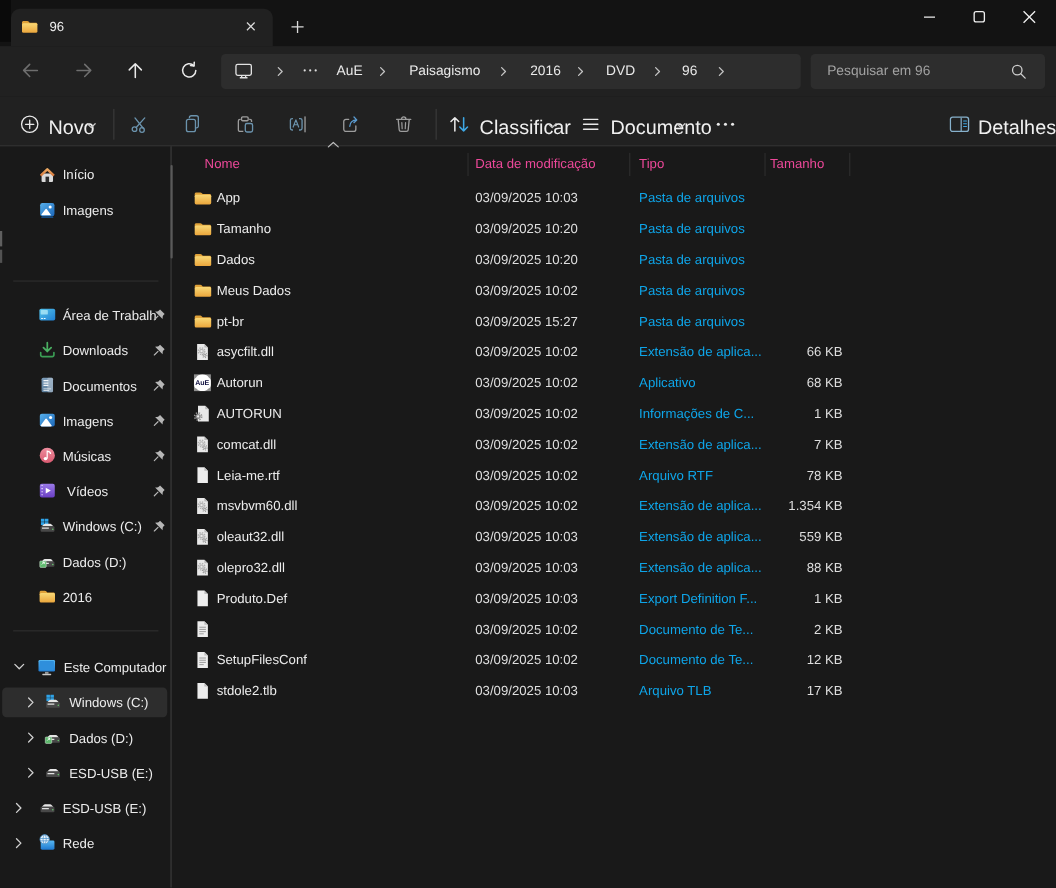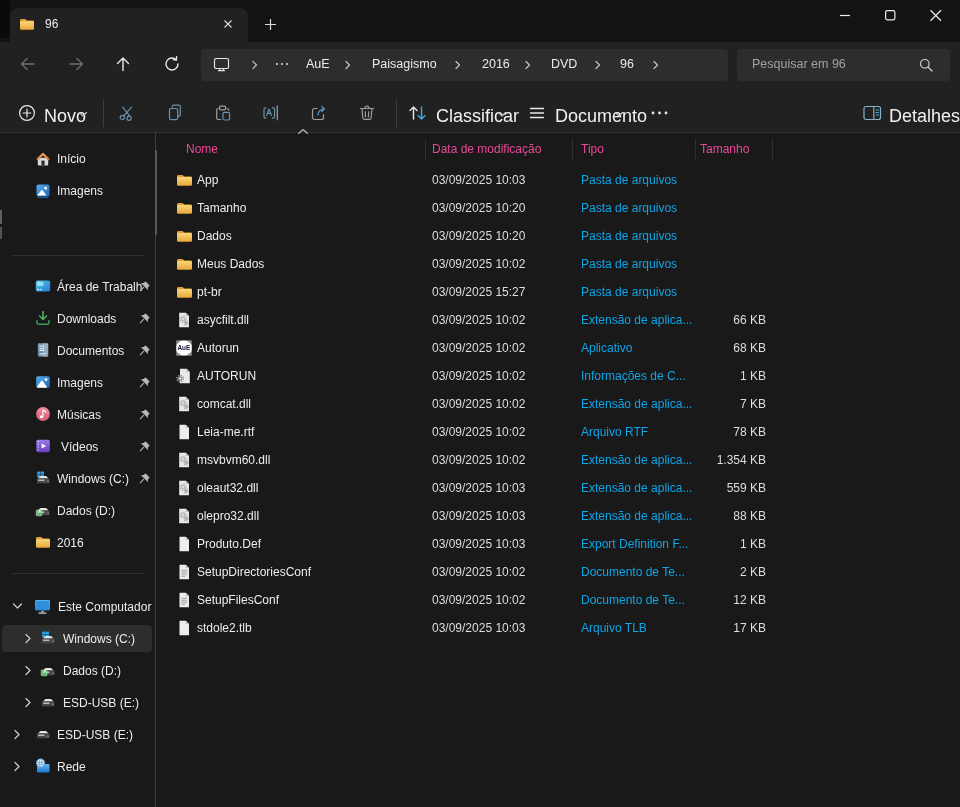--- a/index.html
+++ b/index.html
@@ -608,21 +608,20 @@
     <span class="d">03/09/2025 10:03</span>
     <span class="t">Export Definition F...</span>
     <span class="s">1 KB</span>
   </div>
 <div class="ab frow" style="top:558px">
     <svg class="fi" width="16" height="16" viewBox="0 0 16 16">
       <path d="M3.5 .8 h6.3 L13 4 V15.2 H3.5 Z" fill="#ededed"></path>
       <path d="M9.8 .8 L13 4 H9.8 Z" fill="#bdbdbd"></path>
       <path d="M5.2 6.2 h6 M5.2 8.2 h6 M5.2 10.2 h6 M5.2 12.2 h4" stroke="#9b9b9b" stroke-width="0.9"></path>
     </svg>
-    <span class="n">SetupDirectoriesConf</span>
     <span class="d">03/09/2025 10:02</span>
     <span class="t">Documento de Te...</span>
     <span class="s">2 KB</span>
   </div>
 <div class="ab frow" style="top:586px">
     <svg class="fi" width="16" height="16" viewBox="0 0 16 16">
       <path d="M3.5 .8 h6.3 L13 4 V15.2 H3.5 Z" fill="#ededed"></path>
       <path d="M9.8 .8 L13 4 H9.8 Z" fill="#bdbdbd"></path>
       <path d="M5.2 6.2 h6 M5.2 8.2 h6 M5.2 10.2 h6 M5.2 12.2 h4" stroke="#9b9b9b" stroke-width="0.9"></path>
     </svg>

